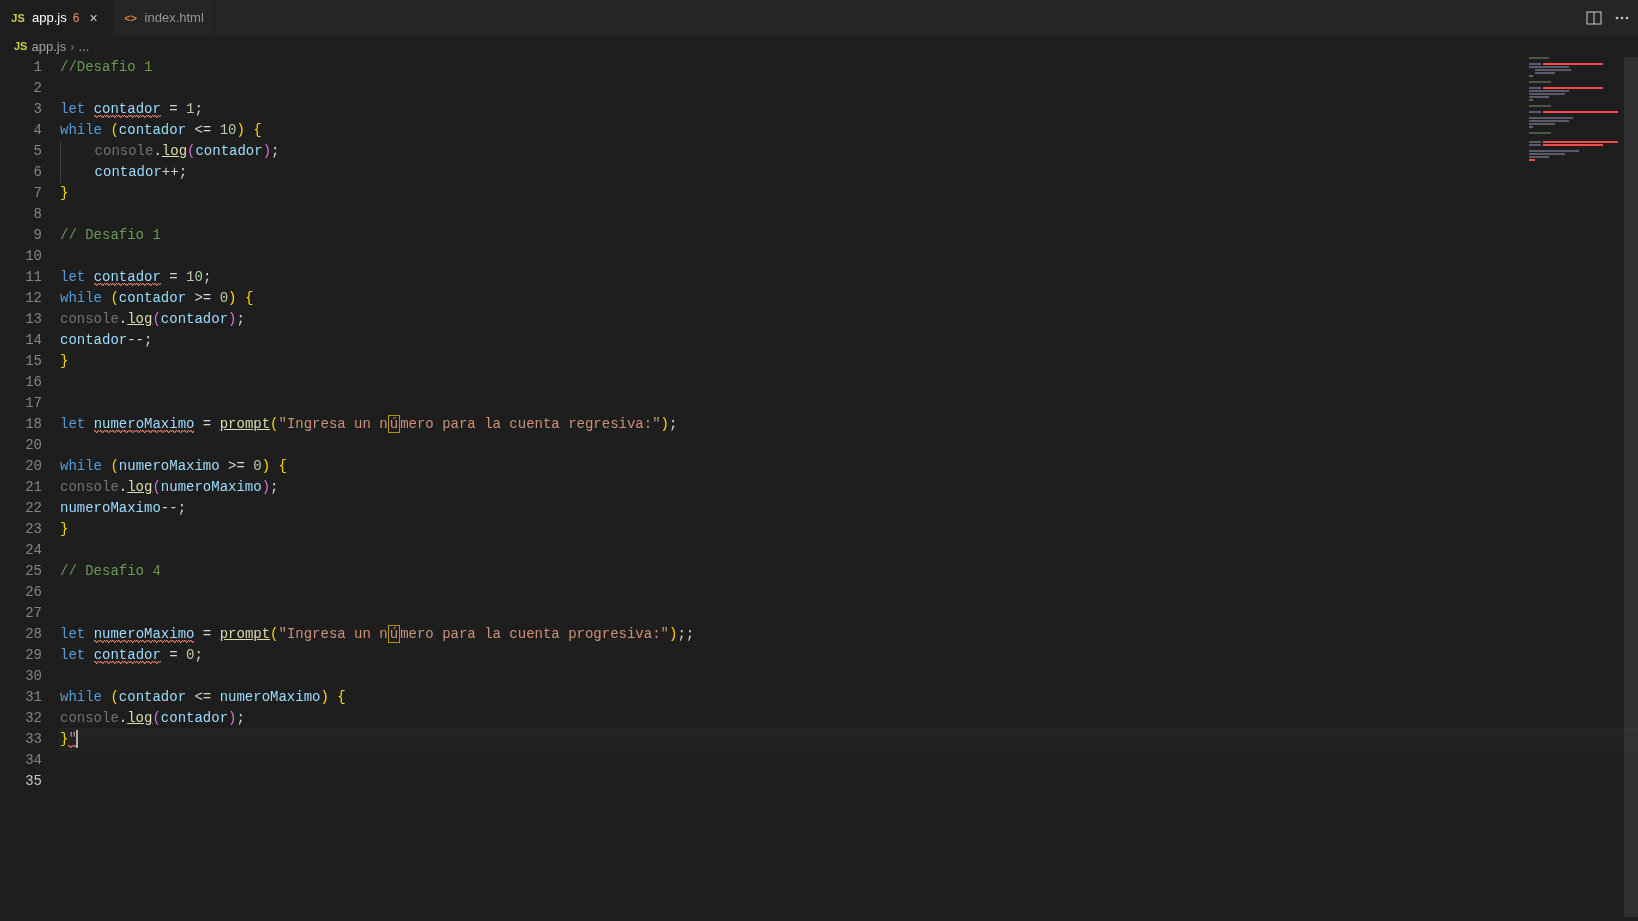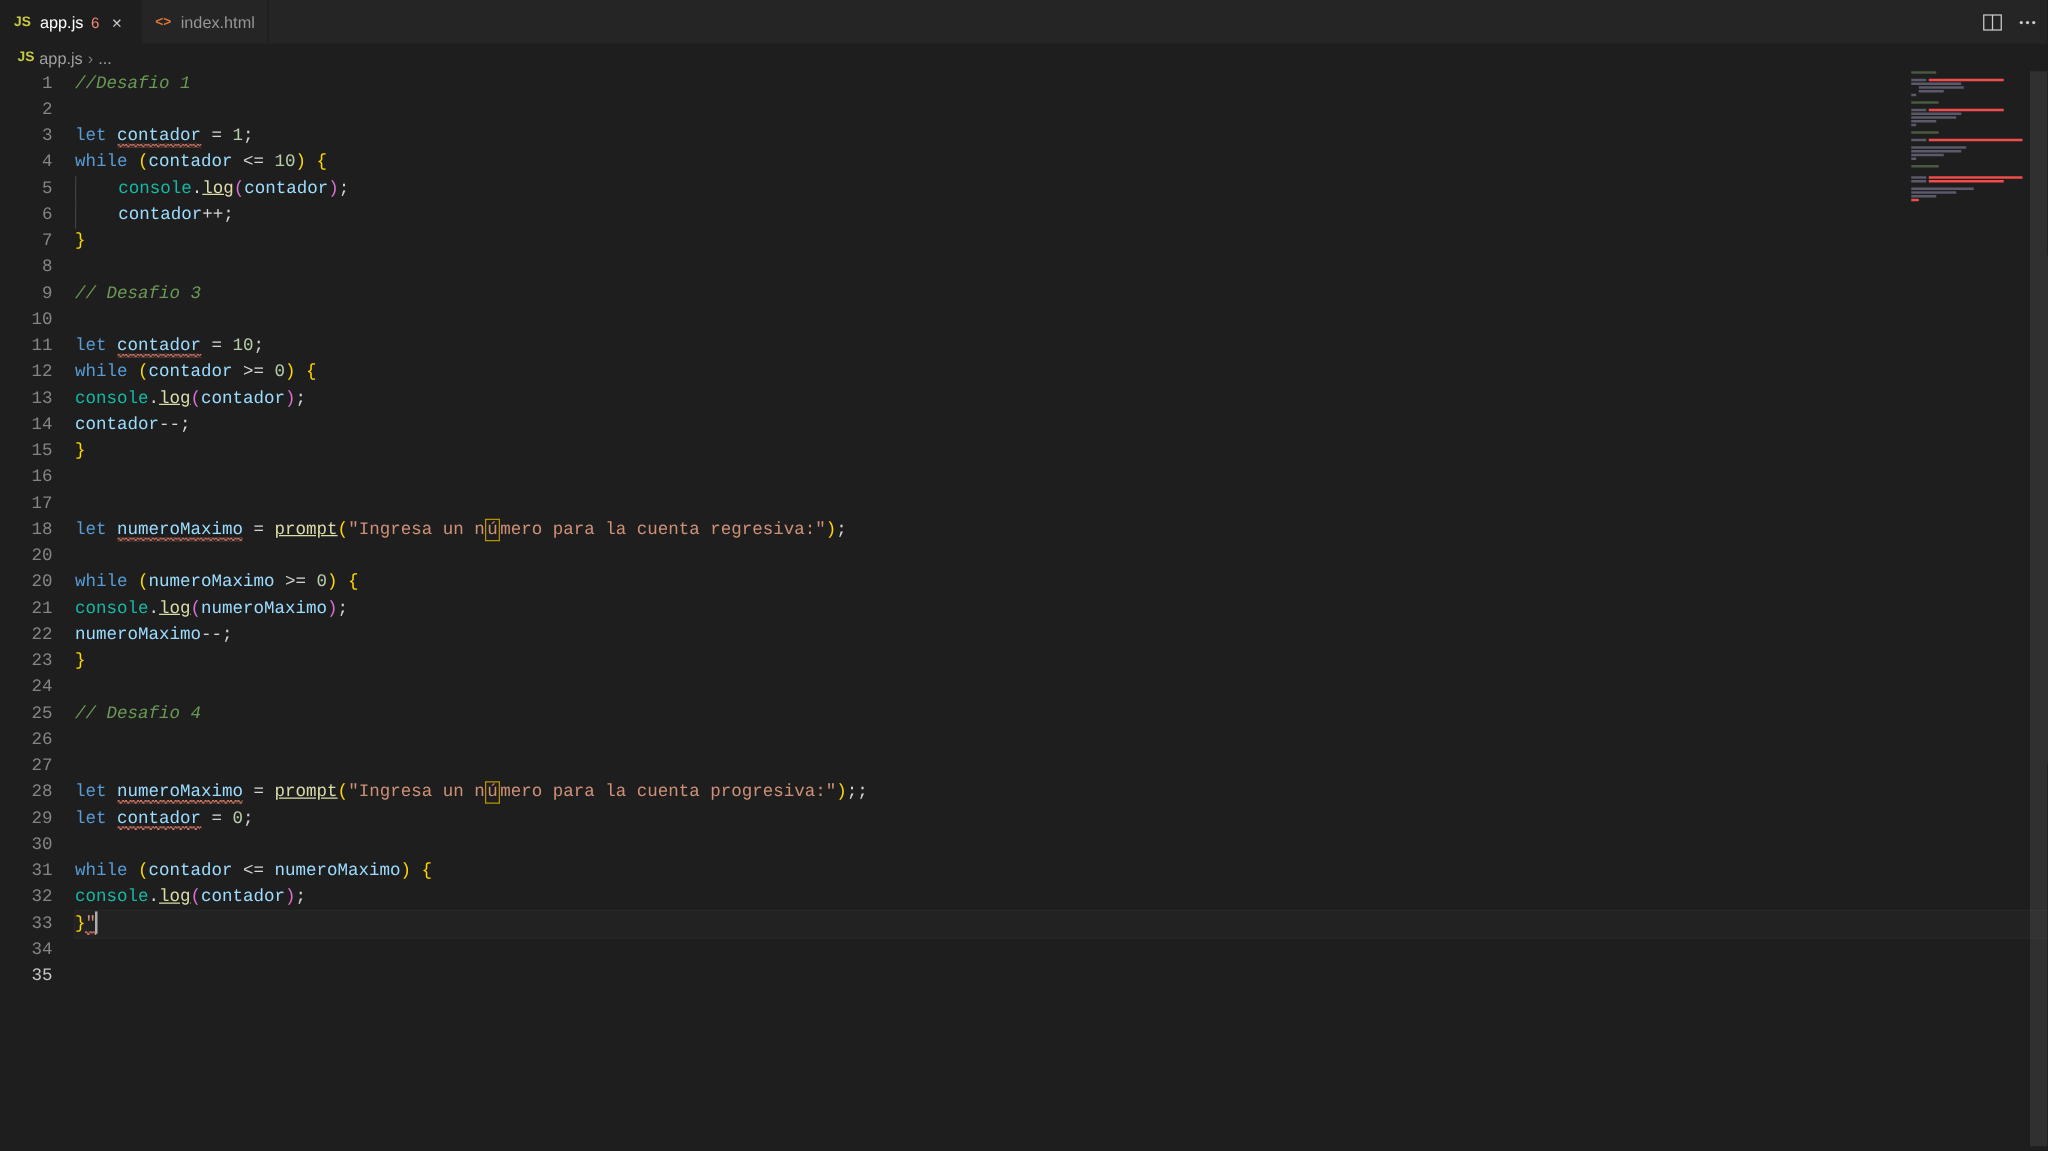--- a/index.html
+++ b/index.html
@@ -91,25 +91,25 @@
   outline: 1px solid #282828;
 }
 .cursor {
   display: inline-block;
   width: 2px;
   height: 18px;
   background: #aeafad;
   vertical-align: middle;
   margin-left: -1px;
 }
-.tok-comment { color: #6a9955; font-style: italic; }
+.tok-comment { color: #6a9955; }
 .tok-keyword { color: #569cd6; }
 .tok-var { color: #9cdcfe; }
 .tok-num { color: #b5cea8; }
-.tok-obj { color: #14b8a6; }
+.tok-obj { color: #737373; }
 .tok-func { color: #dcdcaa; text-decoration: underline; }
 .tok-str { color: #ce9178; }
 .tok-brace1 { color: #ffd700; }
 .tok-paren1 { color: #ffd700; }
 .tok-paren2 { color: #da70d6; }
 .squiggle {
   background-image: linear-gradient(45deg, transparent 65%, #f48771 80%, transparent 90%),
                     linear-gradient(135deg, transparent 5%, #f48771 15%, transparent 25%),
                     linear-gradient(135deg, transparent 45%, #f48771 55%, transparent 65%),
                     linear-gradient(45deg, transparent 25%, #f48771 35%, transparent 50%);
@@ -240,21 +240,21 @@
     </div>
   <div class="code">
     <div class="line"><span class="tok-comment">//Desafio 1</span></div>
     <div class="line"></div>
     <div class="line"><span class="tok-keyword">let</span> <span class="tok-var squiggle">contador</span><span> = </span><span class="tok-num">1</span><span>;</span></div>
     <div class="line"><span class="tok-keyword">while</span><span> </span><span class="tok-paren1">(</span><span class="tok-var">contador</span><span> &lt;= </span><span class="tok-num">10</span><span class="tok-paren1">)</span><span> </span><span class="tok-brace1">{</span></div>
     <div class="line"><span class="indent-guide"></span><span>    </span><span class="tok-obj">console</span><span>.</span><span class="tok-func">log</span><span class="tok-paren2">(</span><span class="tok-var">contador</span><span class="tok-paren2">)</span><span>;</span></div>
     <div class="line"><span class="indent-guide"></span><span>    </span><span class="tok-var">contador</span><span>++;</span></div>
     <div class="line"><span class="tok-brace1">}</span></div>
     <div class="line"></div>
-    <div class="line"><span class="tok-comment">// Desafio 3</span></div>
+    <div class="line"><span class="tok-comment">// Desafio 1</span></div>
     <div class="line"></div>
     <div class="line"><span class="tok-keyword">let</span> <span class="tok-var squiggle">contador</span><span> = </span><span class="tok-num">10</span><span>;</span></div>
     <div class="line"><span class="tok-keyword">while</span><span> </span><span class="tok-paren1">(</span><span class="tok-var">contador</span><span> &gt;= </span><span class="tok-num">0</span><span class="tok-paren1">)</span><span> </span><span class="tok-brace1">{</span></div>
     <div class="line"><span class="tok-obj">console</span><span>.</span><span class="tok-func">log</span><span class="tok-paren2">(</span><span class="tok-var">contador</span><span class="tok-paren2">)</span><span>;</span></div>
     <div class="line"><span class="tok-var">contador</span><span>--;</span></div>
     <div class="line"><span class="tok-brace1">}</span></div>
     <div class="line"></div>
     <div class="line"></div>
     <div class="line"><span class="tok-keyword">let</span> <span class="tok-var squiggle">numeroMaximo</span><span> = </span><span class="tok-func">prompt</span><span class="tok-paren1">(</span><span class="tok-str">"Ingresa un n</span><span class="tok-str unicode-box">ú</span><span class="tok-str">mero para la cuenta regresiva:"</span><span class="tok-paren1">)</span><span>;</span></div>
     <div class="line"></div>

